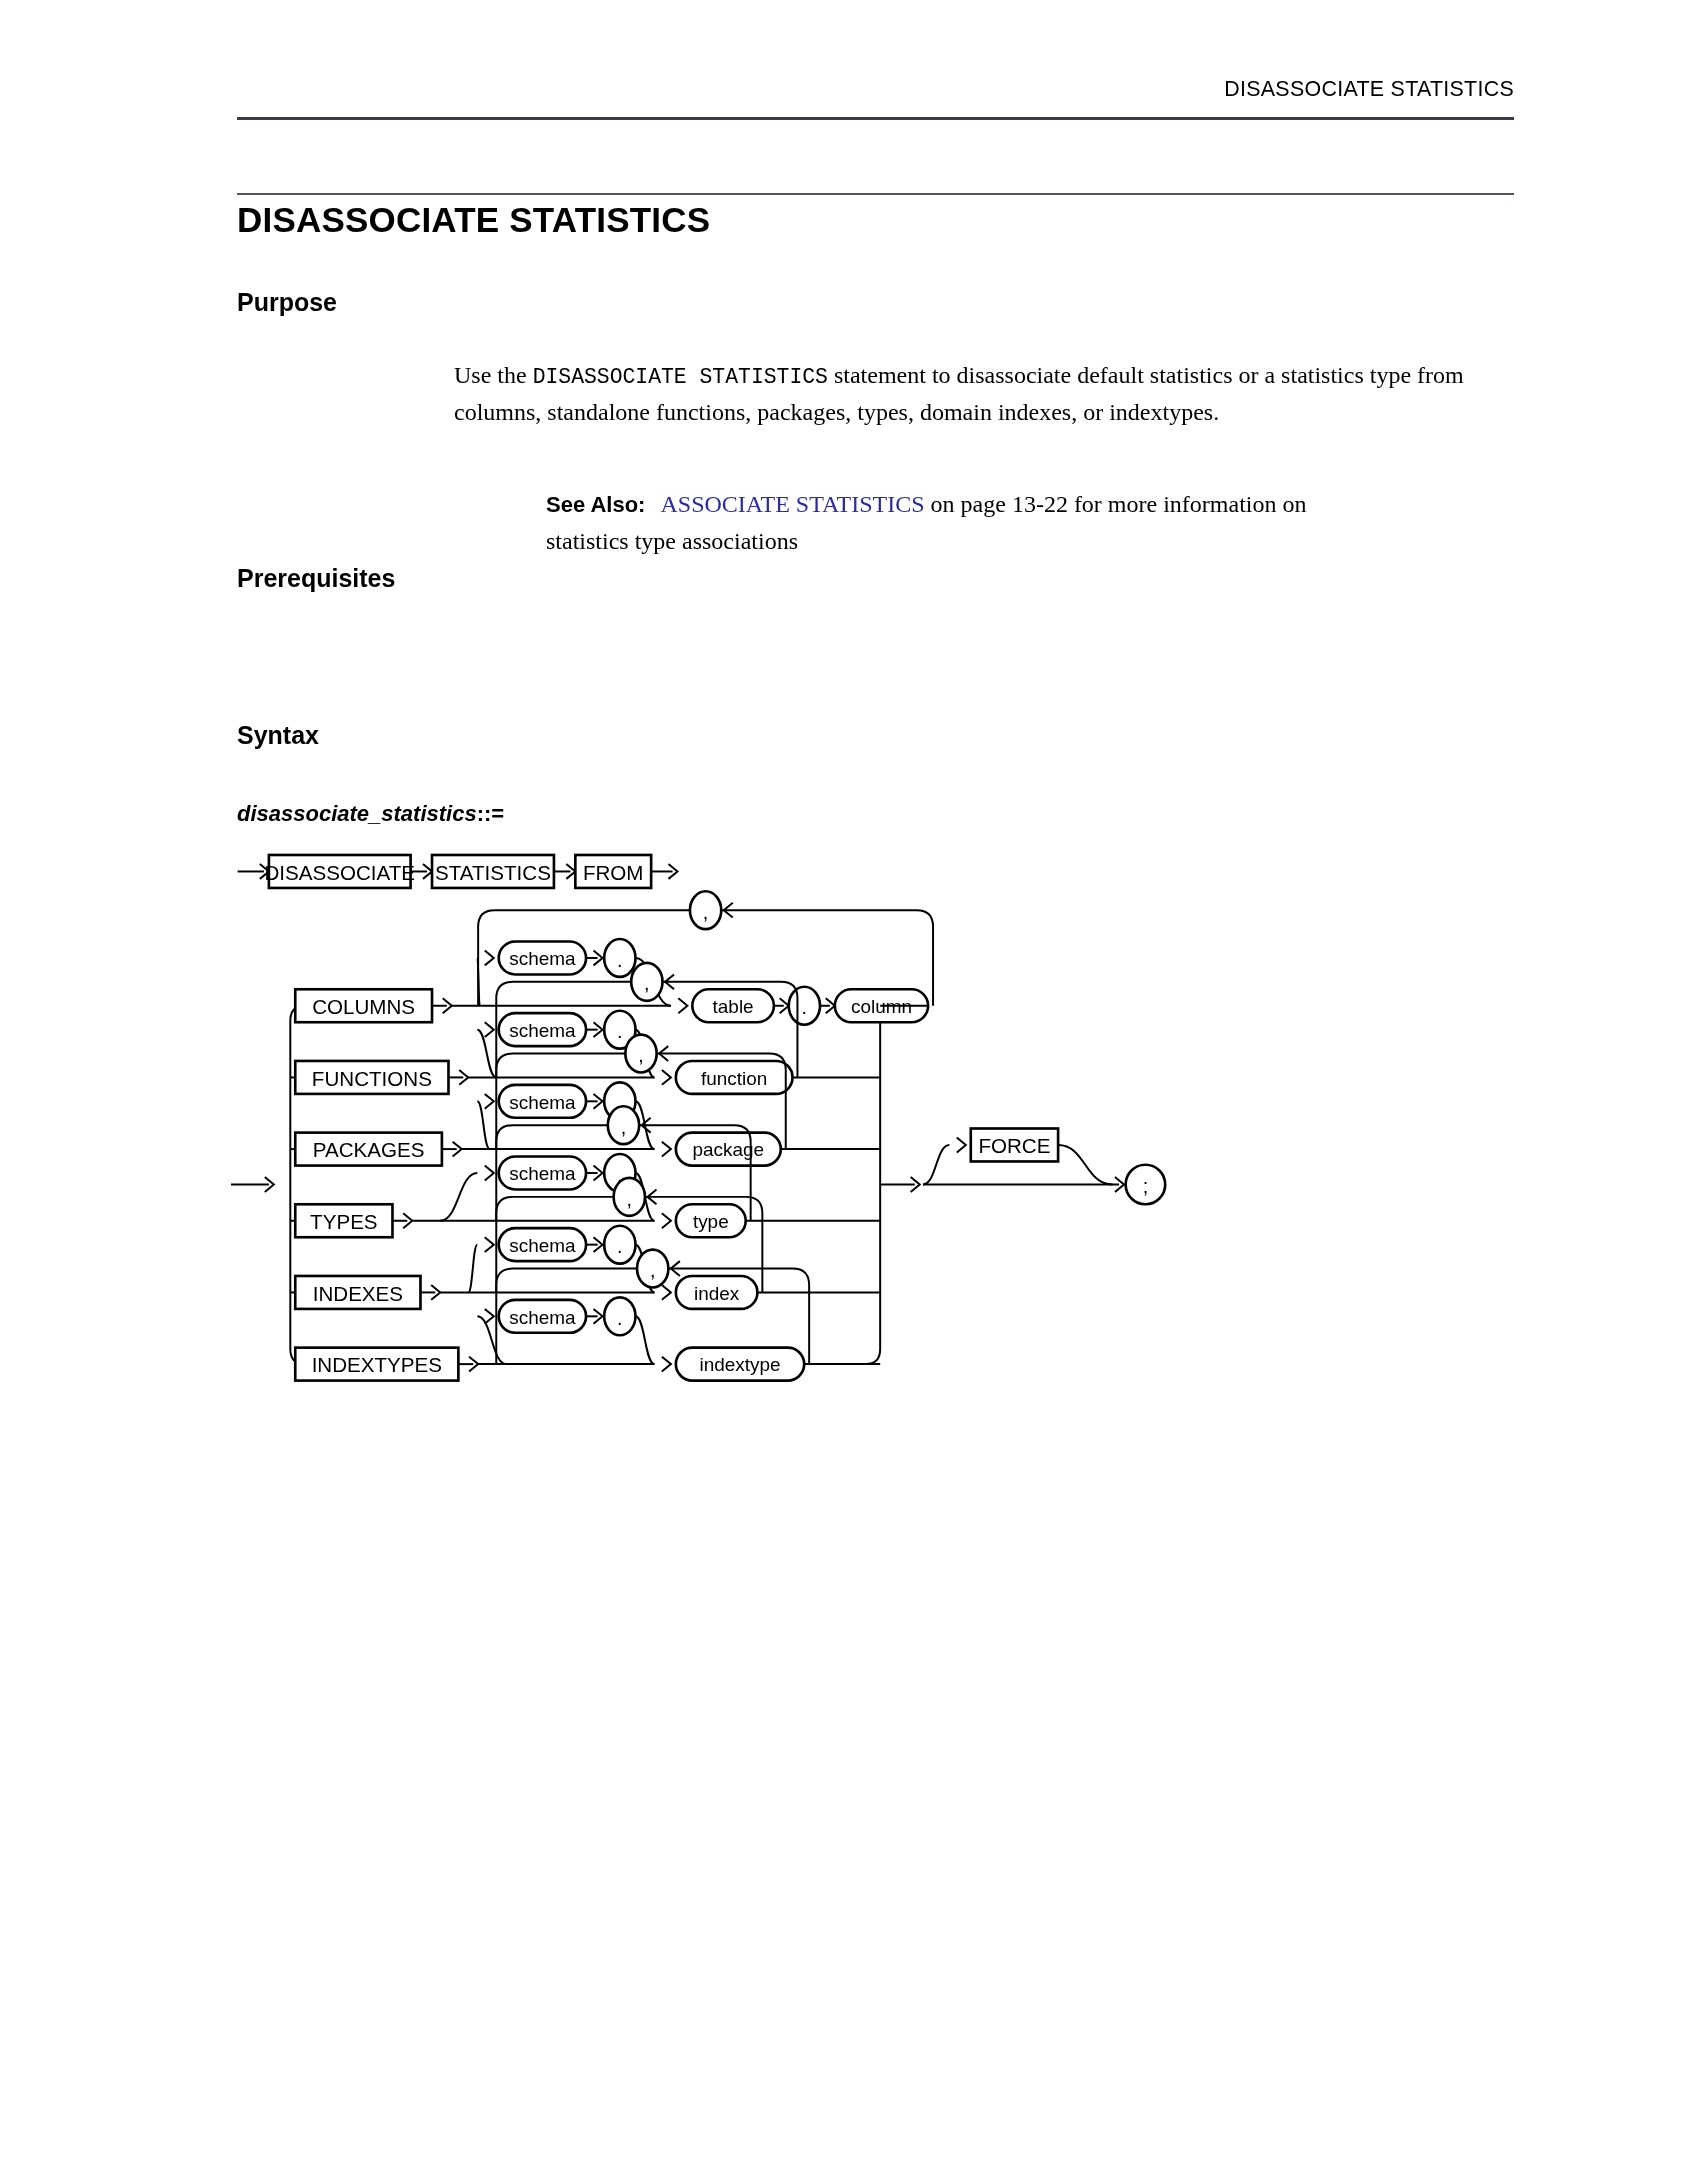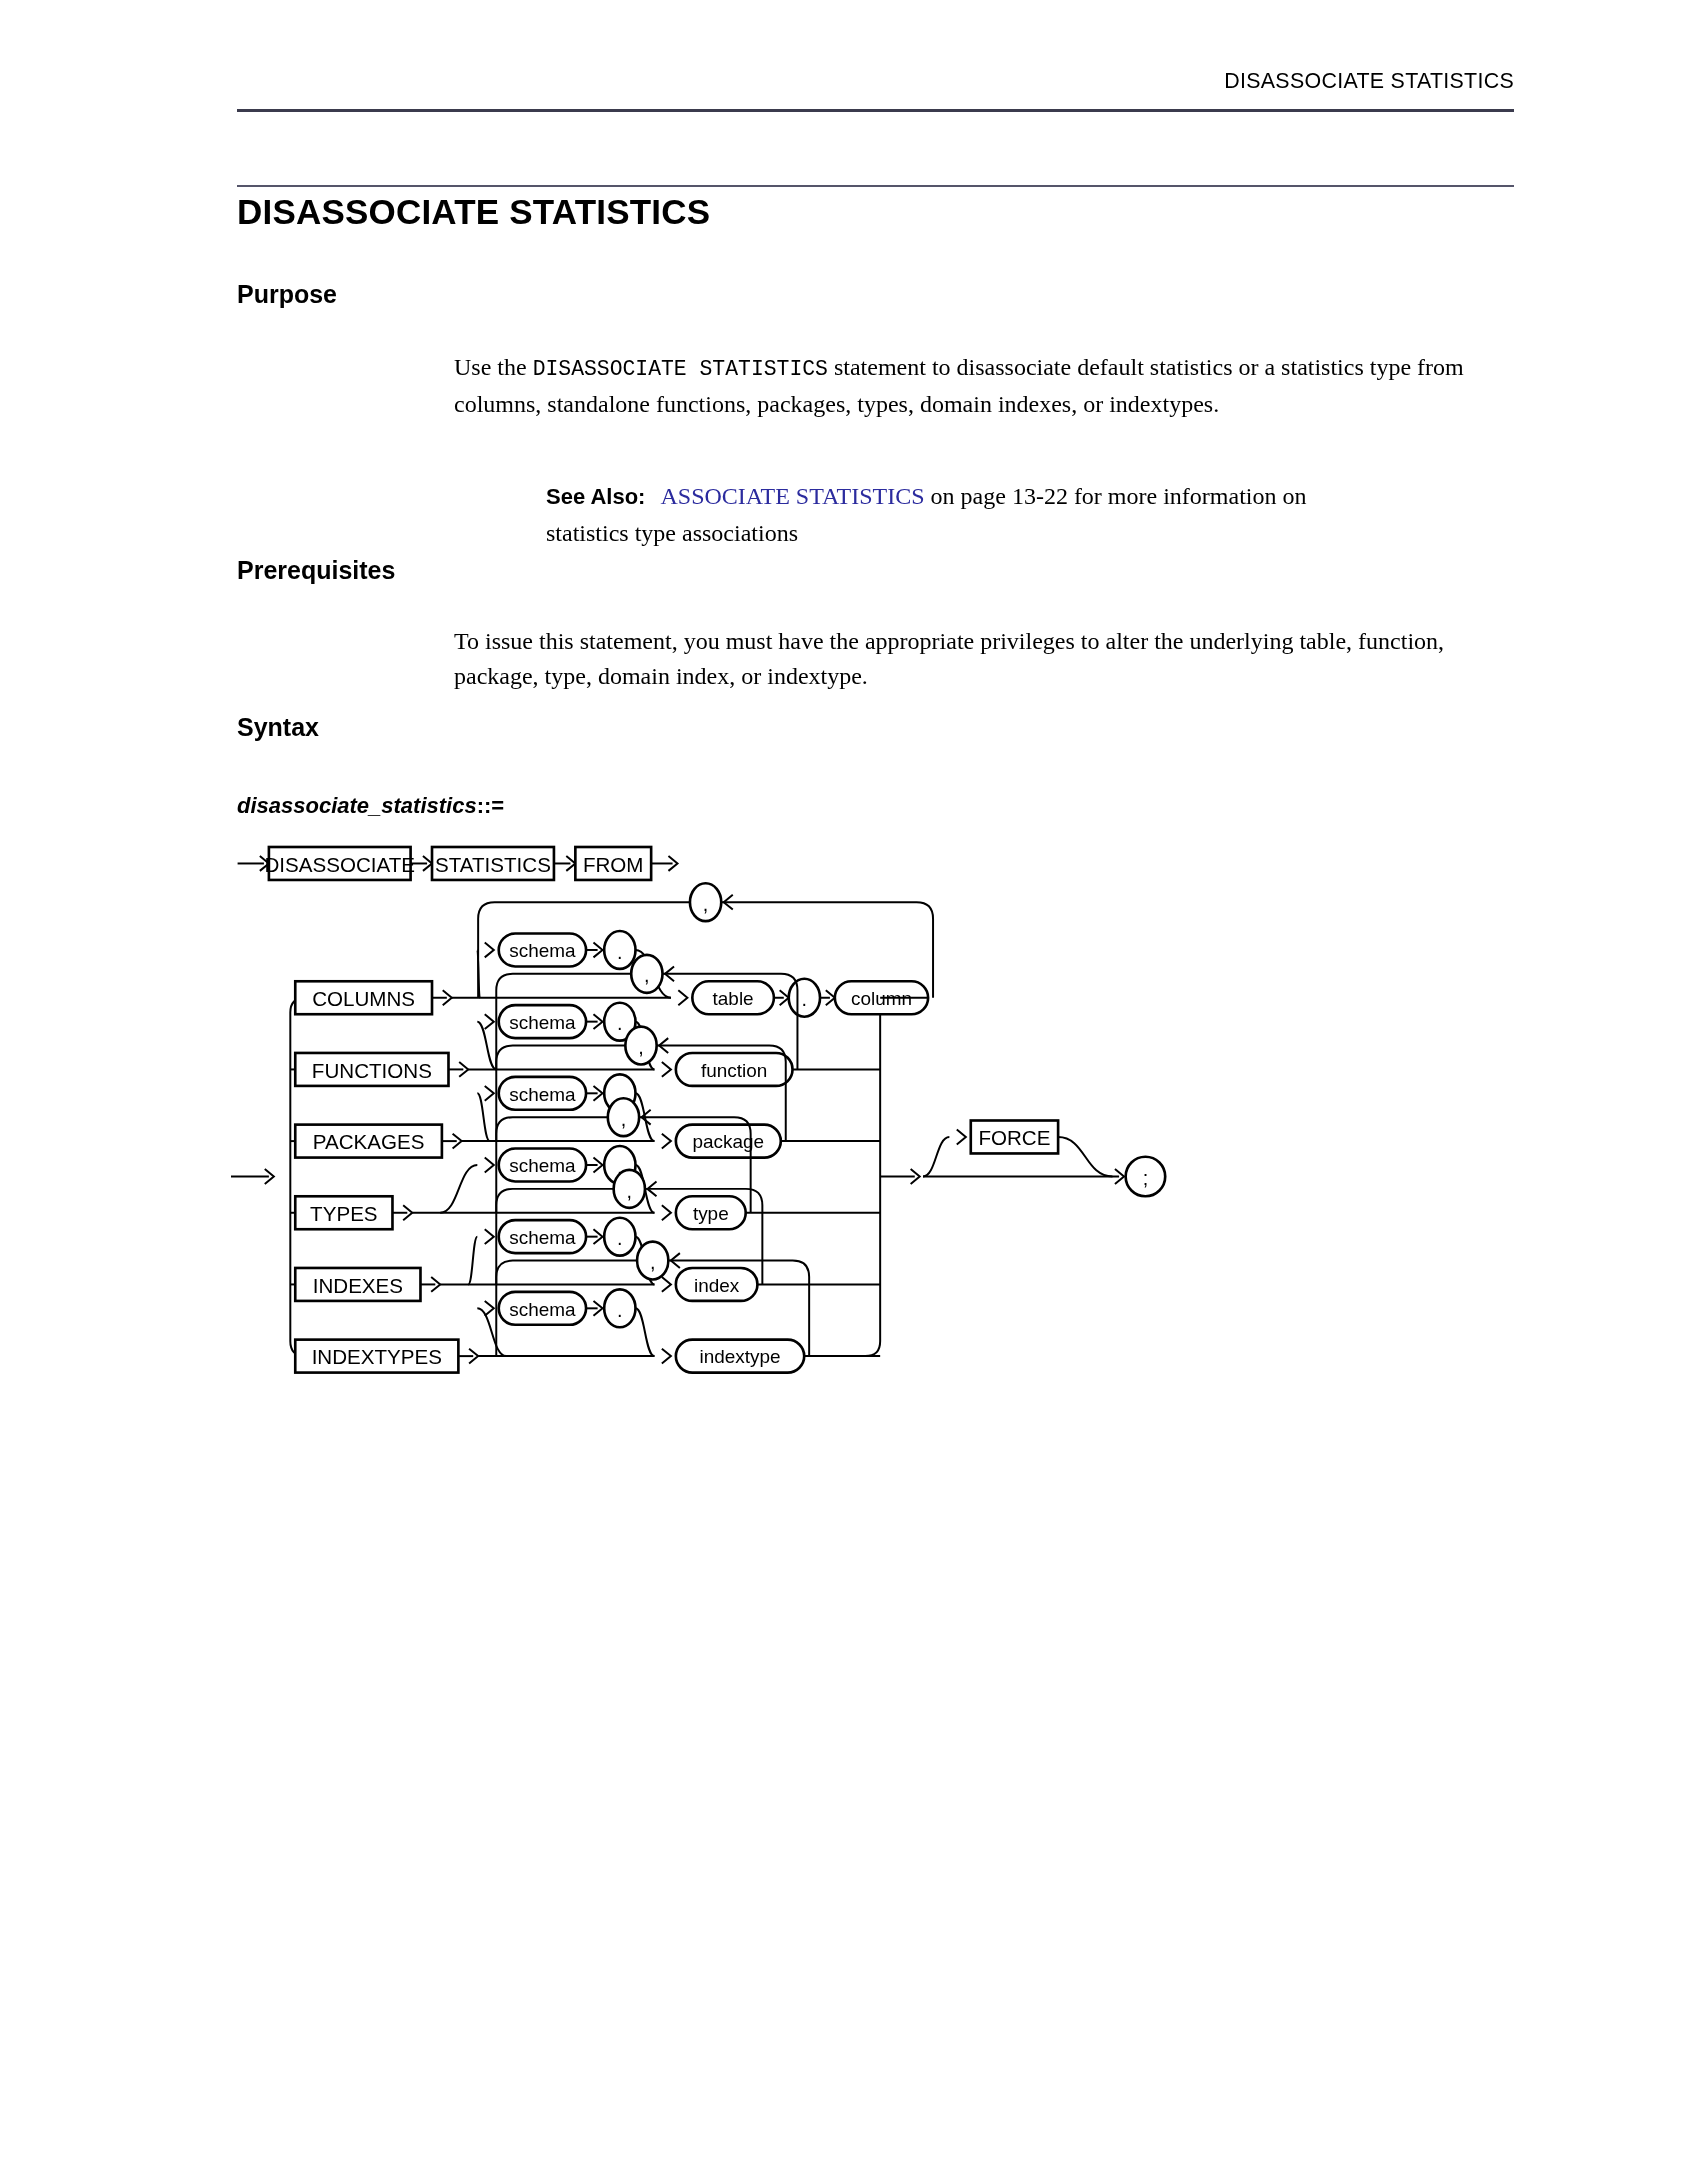--- a/index.html
+++ b/index.html
@@ -3,21 +3,21 @@
 <meta charset="utf-8">
 <title>DISASSOCIATE STATISTICS</title>
 <style>
   html,body{margin:0;padding:0;background:#ffffff;}
   body{
     width:1687px;height:2183px;position:relative;
     font-family:"Liberation Serif", serif;
     color:#000000;
     -webkit-font-smoothing:antialiased;
   }
-  .page{position:absolute;inset:0;}
+  .page{position:absolute;inset:0;margin-top:8px;}
 
   
   .runhead{
     position:absolute; top:69px; left:0; width:1514px;
     text-align:right;
     font-family:"Liberation Sans", sans-serif;
     font-size:21.4px; letter-spacing:0.3px; color:#000;
   }
   .rule-head{
     position:absolute; left:237px; top:109px; width:1277px; height:2.5px;
@@ -109,21 +109,20 @@
   <h1 class="title">DISASSOCIATE STATISTICS</h1>
 
   <h2 class="sec" id="sec-purpose">Purpose</h2>
 
   <p class="body" id="p-purpose"><span>Use the </span><span class="mono">DISASSOCIATE STATISTICS</span><span> statement to disassociate default statistics or a statistics type from columns, standalone functions, packages, types, domain indexes, or indextypes.</span></p>
 
   <p class="note"><span class="lbl">See Also:</span><span class="gap"></span><span class="link">ASSOCIATE STATISTICS</span><span> on page 13-22 for more information on statistics type associations</span></p>
 
   <h2 class="sec" id="sec-prereq">Prerequisites</h2>
 
-  <p class="body" id="p-prereq">To issue this statement, you must have the appropriate privileges to alter the underlying table, function, package, type, domain index, or indextype.</p>
 
   <h2 class="sec" id="sec-syntax">Syntax</h2>
 
   <div class="syn-label"><i>disassociate_statistics</i><span class="eq">::=</span></div>
 
   <svg id="railroad" width="1038" height="923" viewBox="0 0 1260 1120">
       <path d="M8,38 L40,38" class="wire"></path>
       <path d="M35,29 L46,38 L35,47" class="wire"></path>
       <rect x="46" y="18" width="172" height="40" class="kwbox"></rect>
       <text x="132" y="39" class="kwtext">DISASSOCIATE</text>

